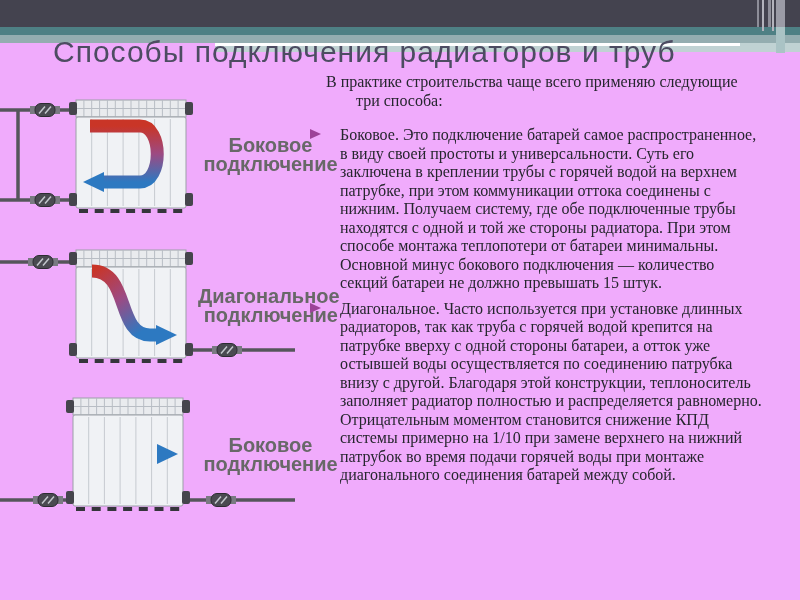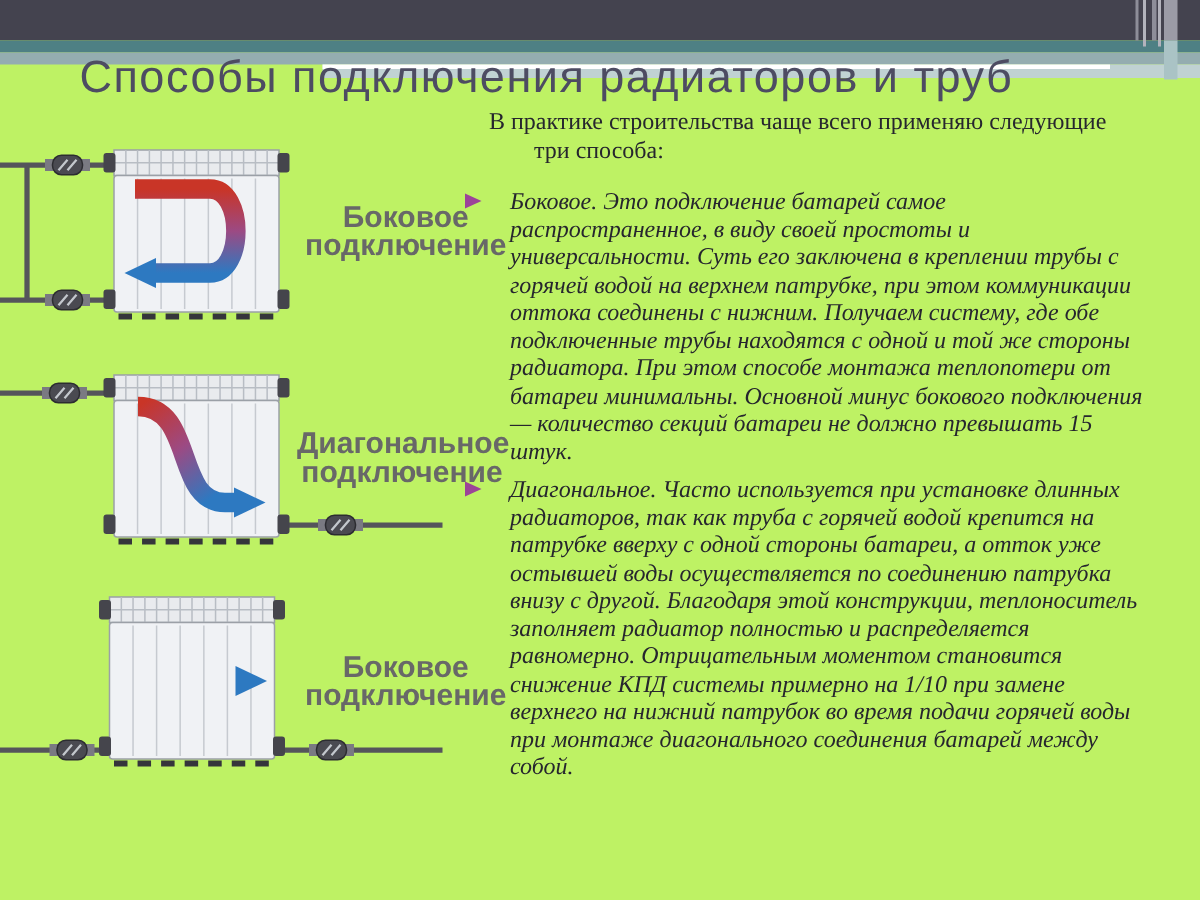--- a/index.html
+++ b/index.html
@@ -1,17 +1,17 @@
 <!DOCTYPE html>
 <html><head>
 <meta charset="utf-8">
 <style>
   html,body{margin:0;padding:0;}
   body{width:800px;height:600px;font-family:"Liberation Sans",sans-serif;}
-  .slide{position:relative;width:800px;height:600px;background:#bef264;overflow:hidden;}
+  .slide{position:relative;width:800px;height:600px;background:#f0abfc;overflow:hidden;}
 
   
   .bar-dark{position:absolute;left:0;top:0;width:800px;height:27px;background:#44434f;}
   .bar-teal{position:absolute;left:0;top:27px;width:800px;height:8px;background:#4e8084;}
   .bar-light{position:absolute;left:0;top:35px;width:800px;height:8px;background:#94adb0;}
   .bar-pale{position:absolute;left:215px;top:43px;width:585px;height:9px;background:#c0d2d3;}
   .white-line{position:absolute;left:215px;top:43px;width:525px;height:3px;background:#ffffff;}
   .stripe{position:absolute;top:0;}
   .s1{left:757px;width:2px;height:27px;background:#8e8e99;}
   .s2{left:762px;width:2px;height:31px;background:#b3b3bc;}
@@ -22,34 +22,34 @@
 
   .title{position:absolute;left:53px;top:35px;width:720px;font-size:30px;
          letter-spacing:1px;color:#4d4c62;white-space:nowrap;}
 
   
   .diag{position:absolute;left:0;width:340px;height:132px;}
   .d1{top:93px;} .d2{top:243px;} .d3{top:388px;}
   .diag-label{position:absolute;font-size:20px;line-height:19px;color:#686868;
               text-align:center;font-weight:bold;}
   .l1{left:203px;top:136px;width:135px;}
-  .l2{left:198px;top:287px;width:140px;}
+  .l2{left:198px;top:287px;width:140px;text-align:right;}
   .l3{left:203px;top:436px;width:135px;}
 
   
   .textcol{position:absolute;left:310px;top:57px;width:455px;
            font-family:"Liberation Serif",serif;font-size:16px;line-height:18.5px;
            color:#26262e;}
   .intro{padding-left:30px;text-indent:-30px;margin:16px;}
   ul.bullets{list-style:none;margin:0;padding:0;}
   ul.bullets li{display:flex;margin-top:7px;}
   .tri-wrap{flex:0 0 30px;padding-top:3px;}
   .tri{display:block;width:0;height:0;border-left:11px solid #9c4398;
        border-top:5.5px solid transparent;border-bottom:5.5px solid transparent;}
-  .btxt{flex:1;font-style:italic;}
+  .btxt{flex:1;}
 </style>
 </head>
 <body>
 
 <div class="slide">
 
   <div class="bar-dark"></div>
   <div class="bar-teal"></div>
   <div class="bar-light"></div>
   <div class="bar-pale"></div>

